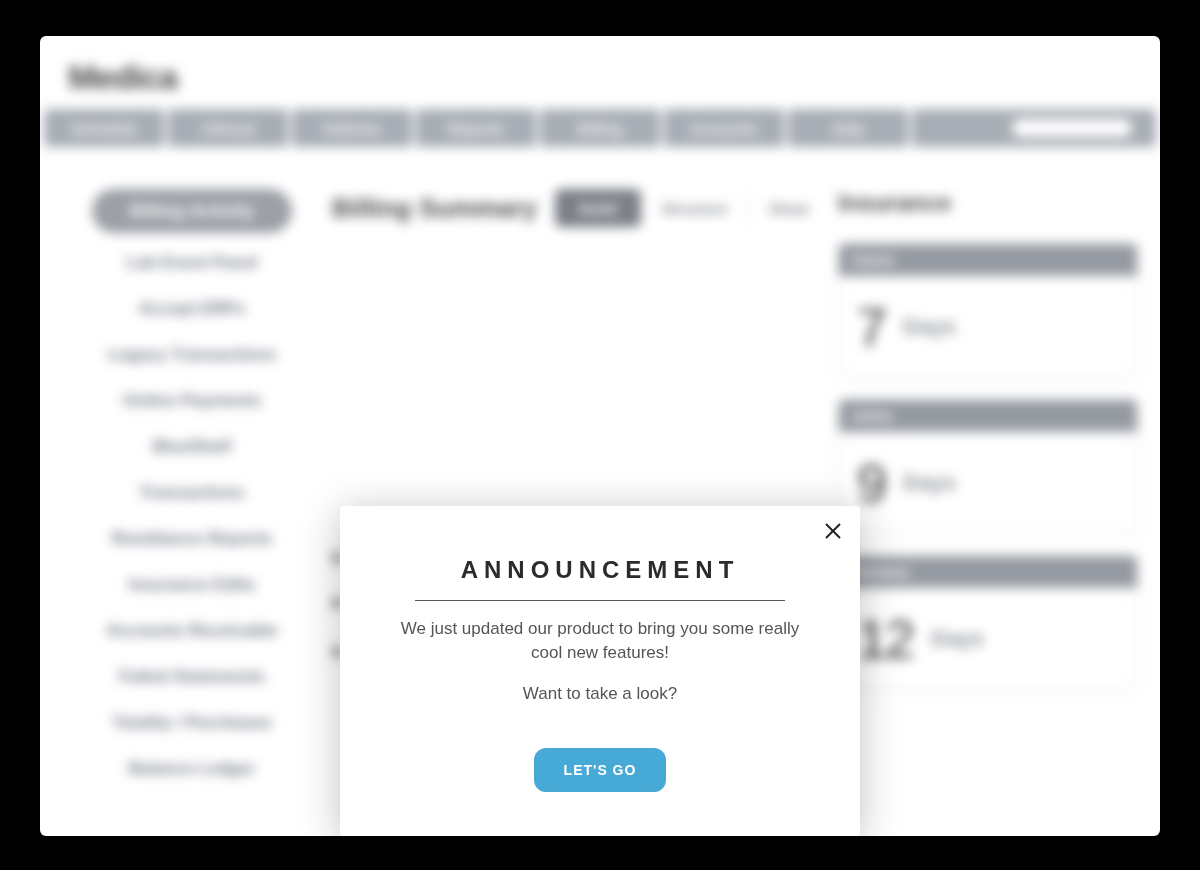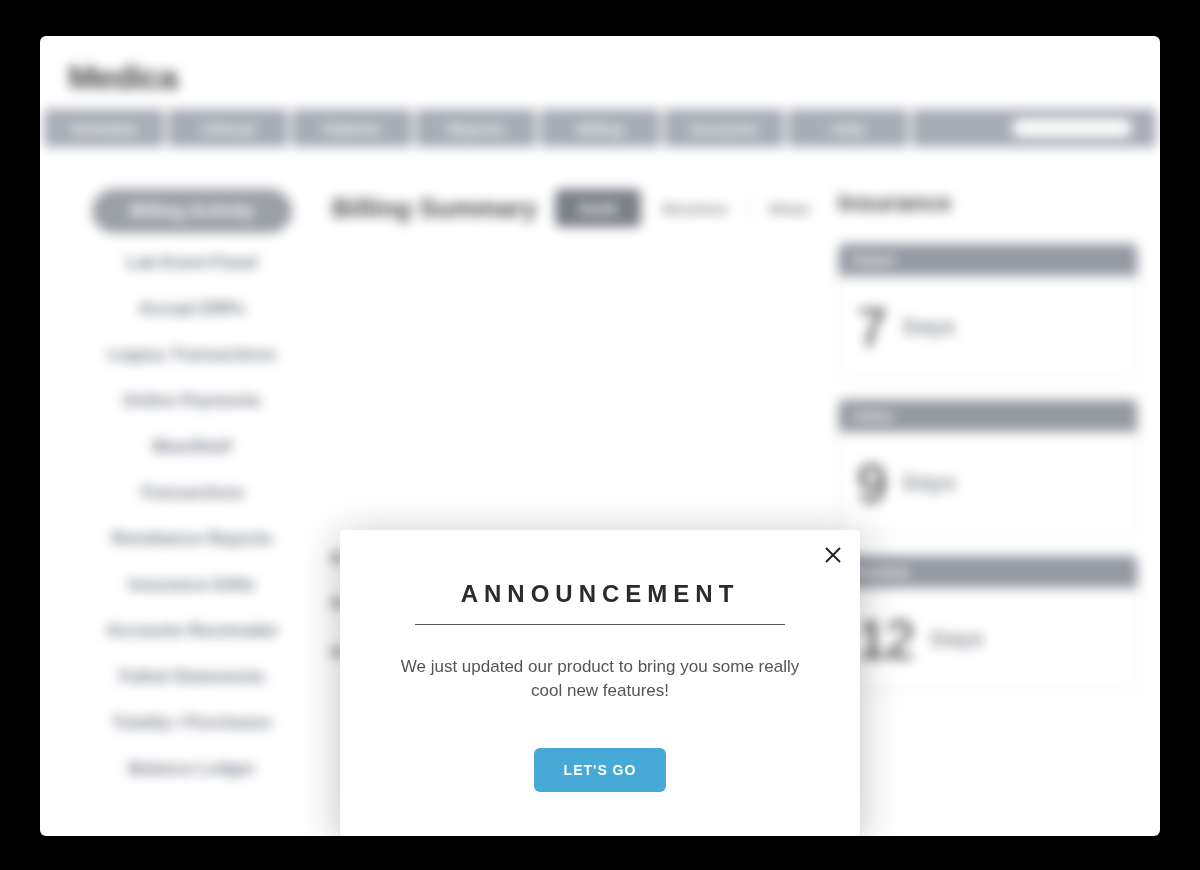--- a/index.html
+++ b/index.html
@@ -33,23 +33,23 @@
   .card-head{background:#959aa2;height:32px;display:flex;align-items:center;padding:0 14px;color:#fff;font-weight:700;font-size:14px;}
   .card-body{display:flex;align-items:center;padding:20px 18px;gap:18px;}
   .big-num{font-size:54px;font-weight:300;color:#3a3a3a;letter-spacing:-2px;}
   .unit{font-size:22px;color:#8a8f96;font-weight:600;}
 
   
   .overlay{position:absolute;inset:0;display:flex;align-items:flex-end;justify-content:center;padding-top:255px;}
   .modal{width:520px;background:#fff;border-radius:4px;box-shadow:0 6px 40px rgba(0,0,0,0.25);position:relative;padding:50px 58px 44px;box-sizing:border-box;text-align:center;}
   .close{position:absolute;top:16px;right:18px;cursor:pointer;font-size:22px;line-height:1;color:#222;}
   .modal-title{font-size:24px;font-weight:600;letter-spacing:6px;color:#2b2b2b;padding-bottom:16px;border-bottom:1px solid #555;display:inline-block;width:370px;}
-  .modal-text{margin-top:30px;color:#555;font-size:17px;line-height:1.45;}
+  .modal-text{margin-top:16px;color:#555;font-size:17px;line-height:1.45;}
   .modal-sub{margin-top:18px;color:#555;font-size:17px;}
-  .cta{margin-top:44px;display:inline-block;background:#47a9d6;color:#fff;font-weight:700;font-size:14px;letter-spacing:1px;padding:14px 30px;border:none;border-radius:6px;cursor:pointer;}
+  .cta{margin-top:44px;display:inline-block;background:#47a9d6;color:#fff;font-weight:700;font-size:14px;letter-spacing:1px;padding:14px 30px;border:none;border-radius:12px;cursor:pointer;}
 </style>
 </head>
 <body>
 
 <div class="window">
   <div class="blur-layer">
     <div class="header">
       <div class="logo">Medica</div>
     </div>
     <div class="navbar">
@@ -150,16 +150,17 @@
   <div class="overlay">
     <div class="modal">
       <div class="close">
         <svg width="18" height="18" viewBox="0 0 18 18">
             <line x1="2" y1="2" x2="16" y2="16" stroke="#222" stroke-width="2"></line>
             <line x1="16" y1="2" x2="2" y2="16" stroke="#222" stroke-width="2"></line>
           </svg>
       </div>
       <div class="modal-title">ANNOUNCEMENT</div>
       <div class="modal-text">We just updated our product to bring you some really cool new features!</div>
+      <div class="modal-sub">Want to take a look?</div>
       <button class="cta">LET'S GO</button>
     </div>
   </div>
 </div>
 
 </body></html>

